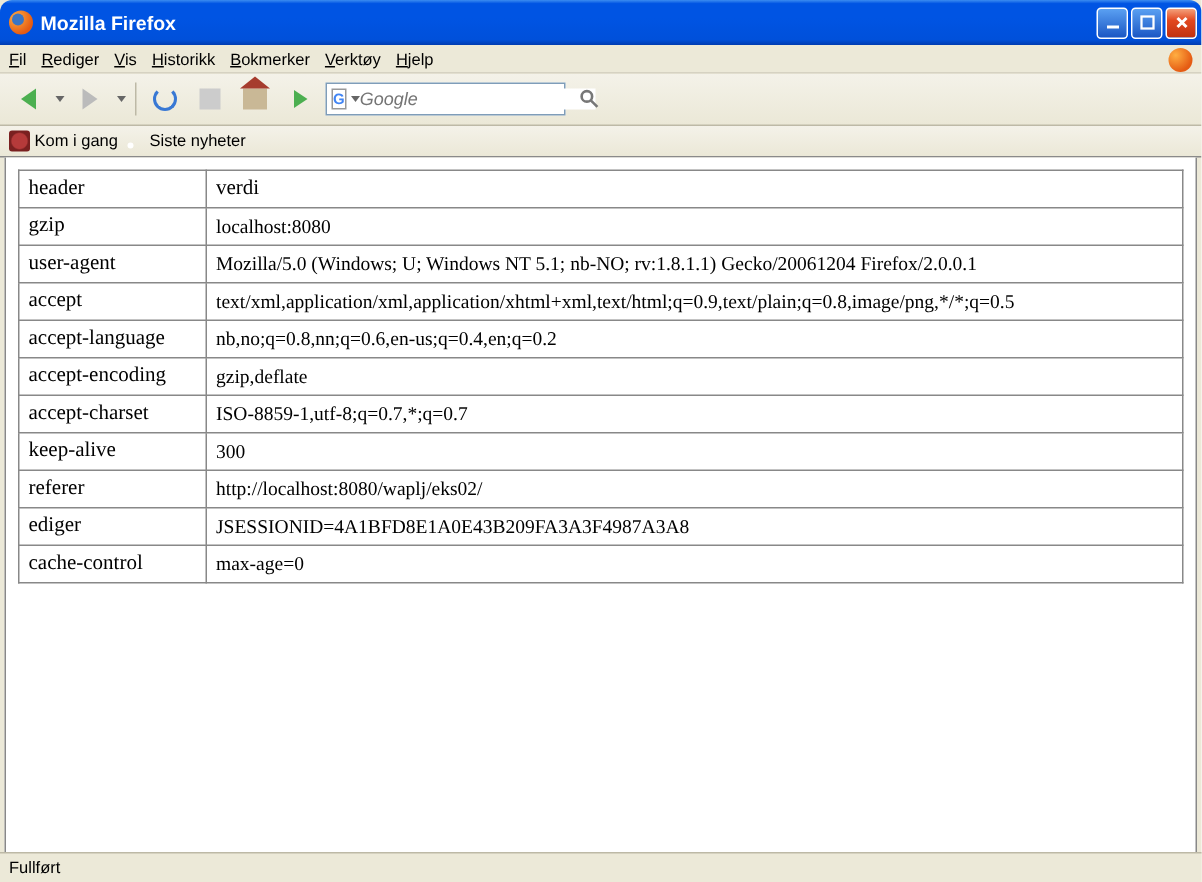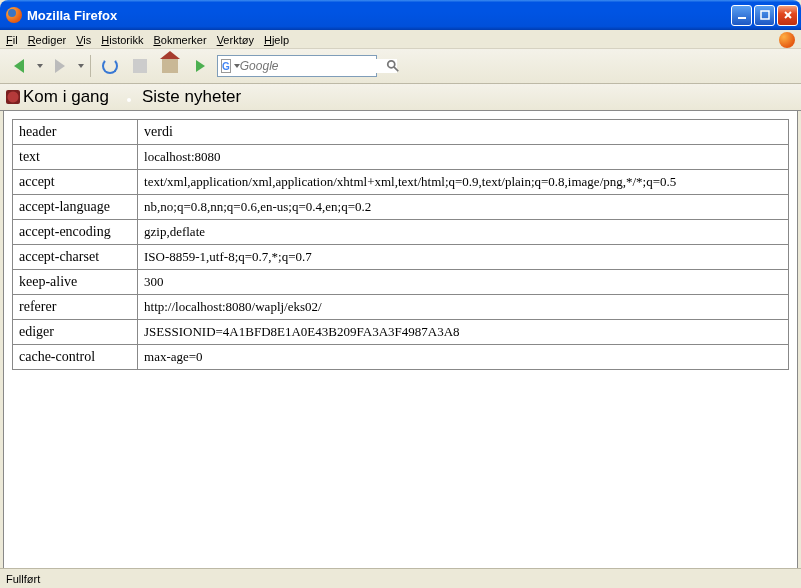--- a/index.html
+++ b/index.html
@@ -207,22 +207,22 @@
   align-items: center;
   justify-content: center;
   margin-left: 3px;
 }
 .mag-icon svg { width: 14px; height: 14px; }
 .bookmarks-bar {
   background: linear-gradient(to bottom, #f4f2e9, #ebe8d7);
   padding: 3px 6px;
   display: flex;
   align-items: flex-end;
-  gap: 16px;
-  font-size: 17px;
+  gap: 4px;
+  font-size: 11px;
   border-bottom: 1px solid #8a8a8a;
 }
 .bm-item { display: flex; align-items: center; gap: 3px; cursor: default; }
 .bm-icon1 {
   width: 14px; height: 14px;
   background: radial-gradient(circle, #b53a3a 50%, #7a2020 60%);
   border-radius: 2px;
 }
 .bm-icon2 {
   width: 14px; height: 14px;
@@ -362,22 +362,26 @@
 <div class="content">
   <table class="headers">
     <thead>
       <tr>
         <th>header</th>
         <th>verdi</th>
       </tr>
     </thead>
     <tbody id="headers-body">
         <tr>
-          <td>text</td>
+          <td>gzip</td>
           <td class="val">localhost:8080</td>
+        </tr>
+        <tr>
+          <td>user-agent</td>
+          <td class="val">Mozilla/5.0 (Windows; U; Windows NT 5.1; nb-NO; rv:1.8.1.1) Gecko/20061204 Firefox/2.0.0.1</td>
         </tr>
         <tr>
           <td>accept</td>
           <td class="val">text/xml,application/xml,application/xhtml+xml,text/html;q=0.9,text/plain;q=0.8,image/png,*/*;q=0.5</td>
         </tr>
         <tr>
           <td>accept-language</td>
           <td class="val">nb,no;q=0.8,nn;q=0.6,en-us;q=0.4,en;q=0.2</td>
         </tr>
         <tr>

